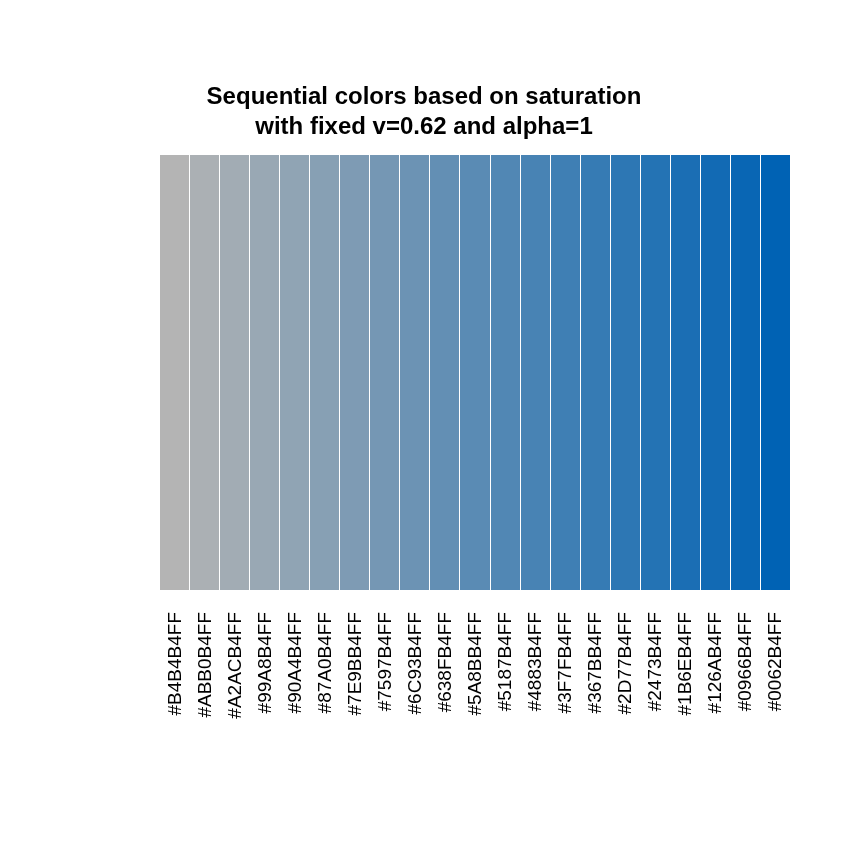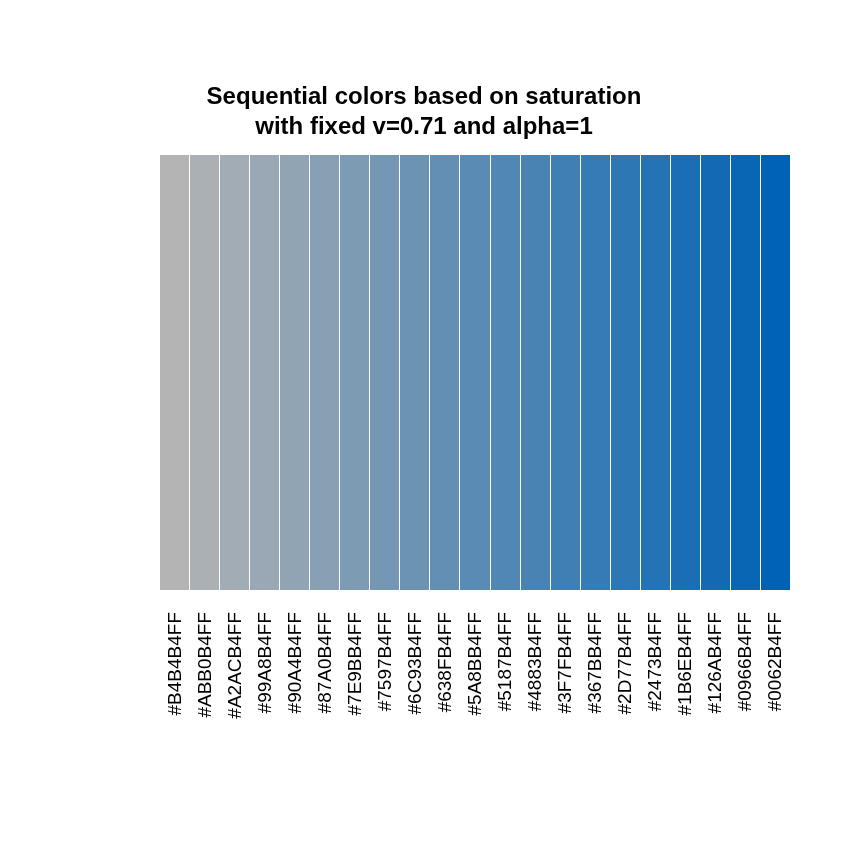--- a/index.html
+++ b/index.html
@@ -65,21 +65,21 @@
     font-weight: 400;
     letter-spacing: 0px;
   }
 </style>
 </head>
 <body>
 <div class="page">
 
   <div class="title">
     <span class="line">Sequential colors based on saturation</span>
-    <span class="line">with fixed v=0.71 and alpha=1</span>
+    <span class="line">with fixed v=0.62 and alpha=1</span>
   </div>
 
   <div class="chart" id="chart">
       <div class="swatch" style="background: rgb(180, 180, 180);"></div>
       <div class="swatch" style="background: rgb(171, 176, 180);"></div>
       <div class="swatch" style="background: rgb(162, 172, 180);"></div>
       <div class="swatch" style="background: rgb(153, 168, 180);"></div>
       <div class="swatch" style="background: rgb(144, 164, 180);"></div>
       <div class="swatch" style="background: rgb(135, 160, 180);"></div>
       <div class="swatch" style="background: rgb(126, 155, 180);"></div>

